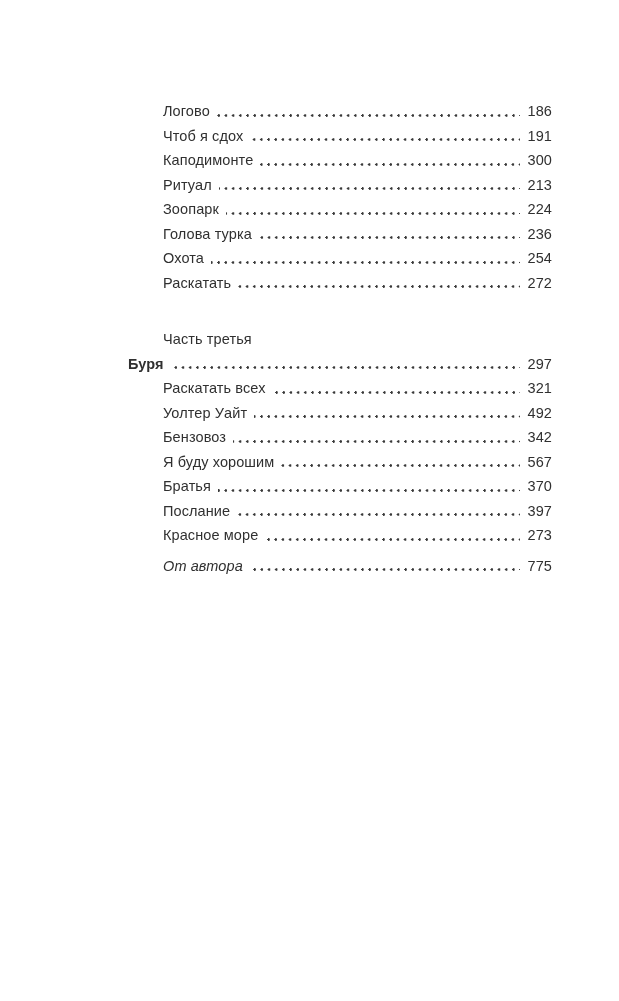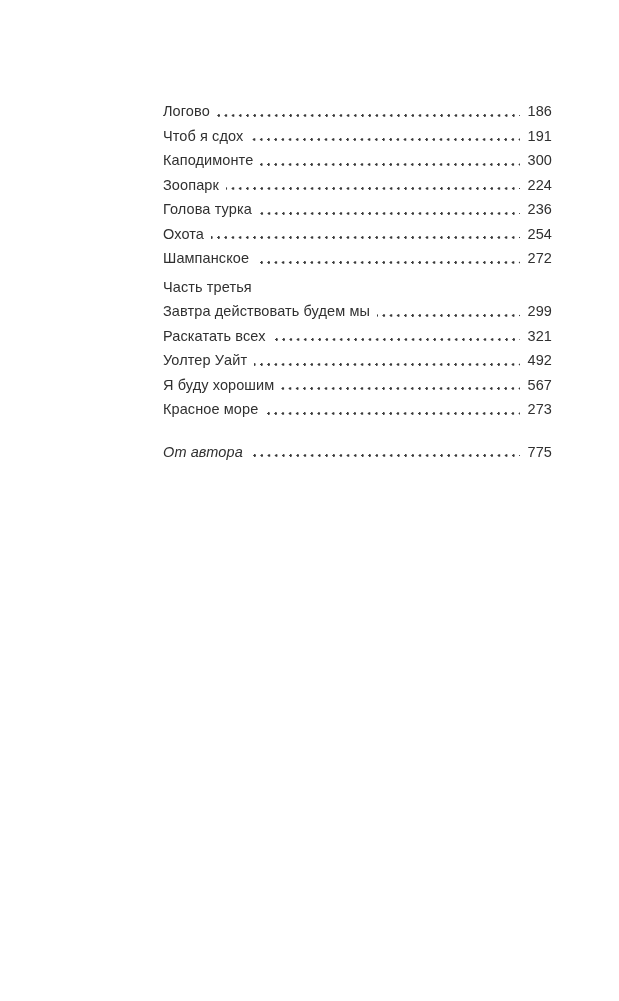--- a/index.html
+++ b/index.html
@@ -52,32 +52,32 @@
     background-position: right 1px bottom 0;
   }
   .toc-page {
     flex: 0 0 auto;
     min-width: 28px;
     text-align: right;
     white-space: nowrap;
   }
   
   .toc-row.part-heading {
-    margin-top: 4px;
+    margin-top: 32px;
   }
   
   .toc-row.part-title {
     padding-left: 0;
   }
   .toc-row.part-title .toc-title {
     font-weight: 700;
   }
   
   .toc-row.author-note {
-    margin-top: 18px;
+    margin-top: 6px;
   }
   .toc-row.author-note .toc-title {
     font-style: italic;
   }
 </style>
 </head>
 <body>
 
 <div class="page">
   <div class="toc">
@@ -90,61 +90,81 @@
         <span class="toc-title">Чтоб я сдох</span>
         <span class="toc-leader"></span>
         <span class="toc-page">191</span>
       </div>
       <div class="toc-row chapter">
         <span class="toc-title">Каподимонте</span>
         <span class="toc-leader"></span>
         <span class="toc-page">300</span>
       </div>
       <div class="toc-row chapter">
+        <span class="toc-title">Ритуал</span>
+        <span class="toc-leader"></span>
+        <span class="toc-page">213</span>
+      </div>
+      <div class="toc-row chapter">
         <span class="toc-title">Зоопарк</span>
         <span class="toc-leader"></span>
         <span class="toc-page">224</span>
       </div>
       <div class="toc-row chapter">
         <span class="toc-title">Голова турка</span>
         <span class="toc-leader"></span>
         <span class="toc-page">236</span>
       </div>
       <div class="toc-row chapter">
         <span class="toc-title">Охота</span>
         <span class="toc-leader"></span>
         <span class="toc-page">254</span>
       </div>
       <div class="toc-row chapter">
-        <span class="toc-title">Шампанское</span>
+        <span class="toc-title">Раскатать</span>
         <span class="toc-leader"></span>
         <span class="toc-page">272</span>
       </div>
       <div class="toc-row part-heading">
         <span class="toc-title">Часть третья</span>
       </div>
-      <div class="toc-row chapter">
-        <span class="toc-title">Завтра действовать будем мы</span>
+      <div class="toc-row part-title">
+        <span class="toc-title">Буря</span>
         <span class="toc-leader"></span>
-        <span class="toc-page">299</span>
+        <span class="toc-page">297</span>
       </div>
       <div class="toc-row chapter">
         <span class="toc-title">Раскатать всех</span>
         <span class="toc-leader"></span>
         <span class="toc-page">321</span>
       </div>
       <div class="toc-row chapter">
         <span class="toc-title">Уолтер Уайт</span>
         <span class="toc-leader"></span>
         <span class="toc-page">492</span>
       </div>
       <div class="toc-row chapter">
+        <span class="toc-title">Бензовоз</span>
+        <span class="toc-leader"></span>
+        <span class="toc-page">342</span>
+      </div>
+      <div class="toc-row chapter">
         <span class="toc-title">Я буду хорошим</span>
         <span class="toc-leader"></span>
         <span class="toc-page">567</span>
+      </div>
+      <div class="toc-row chapter">
+        <span class="toc-title">Братья</span>
+        <span class="toc-leader"></span>
+        <span class="toc-page">370</span>
+      </div>
+      <div class="toc-row chapter">
+        <span class="toc-title">Послание</span>
+        <span class="toc-leader"></span>
+        <span class="toc-page">397</span>
       </div>
       <div class="toc-row chapter">
         <span class="toc-title">Красное море</span>
         <span class="toc-leader"></span>
         <span class="toc-page">273</span>
       </div>
       <div class="toc-row author-note">
         <span class="toc-title">От автора</span>
         <span class="toc-leader"></span>
         <span class="toc-page">775</span>

